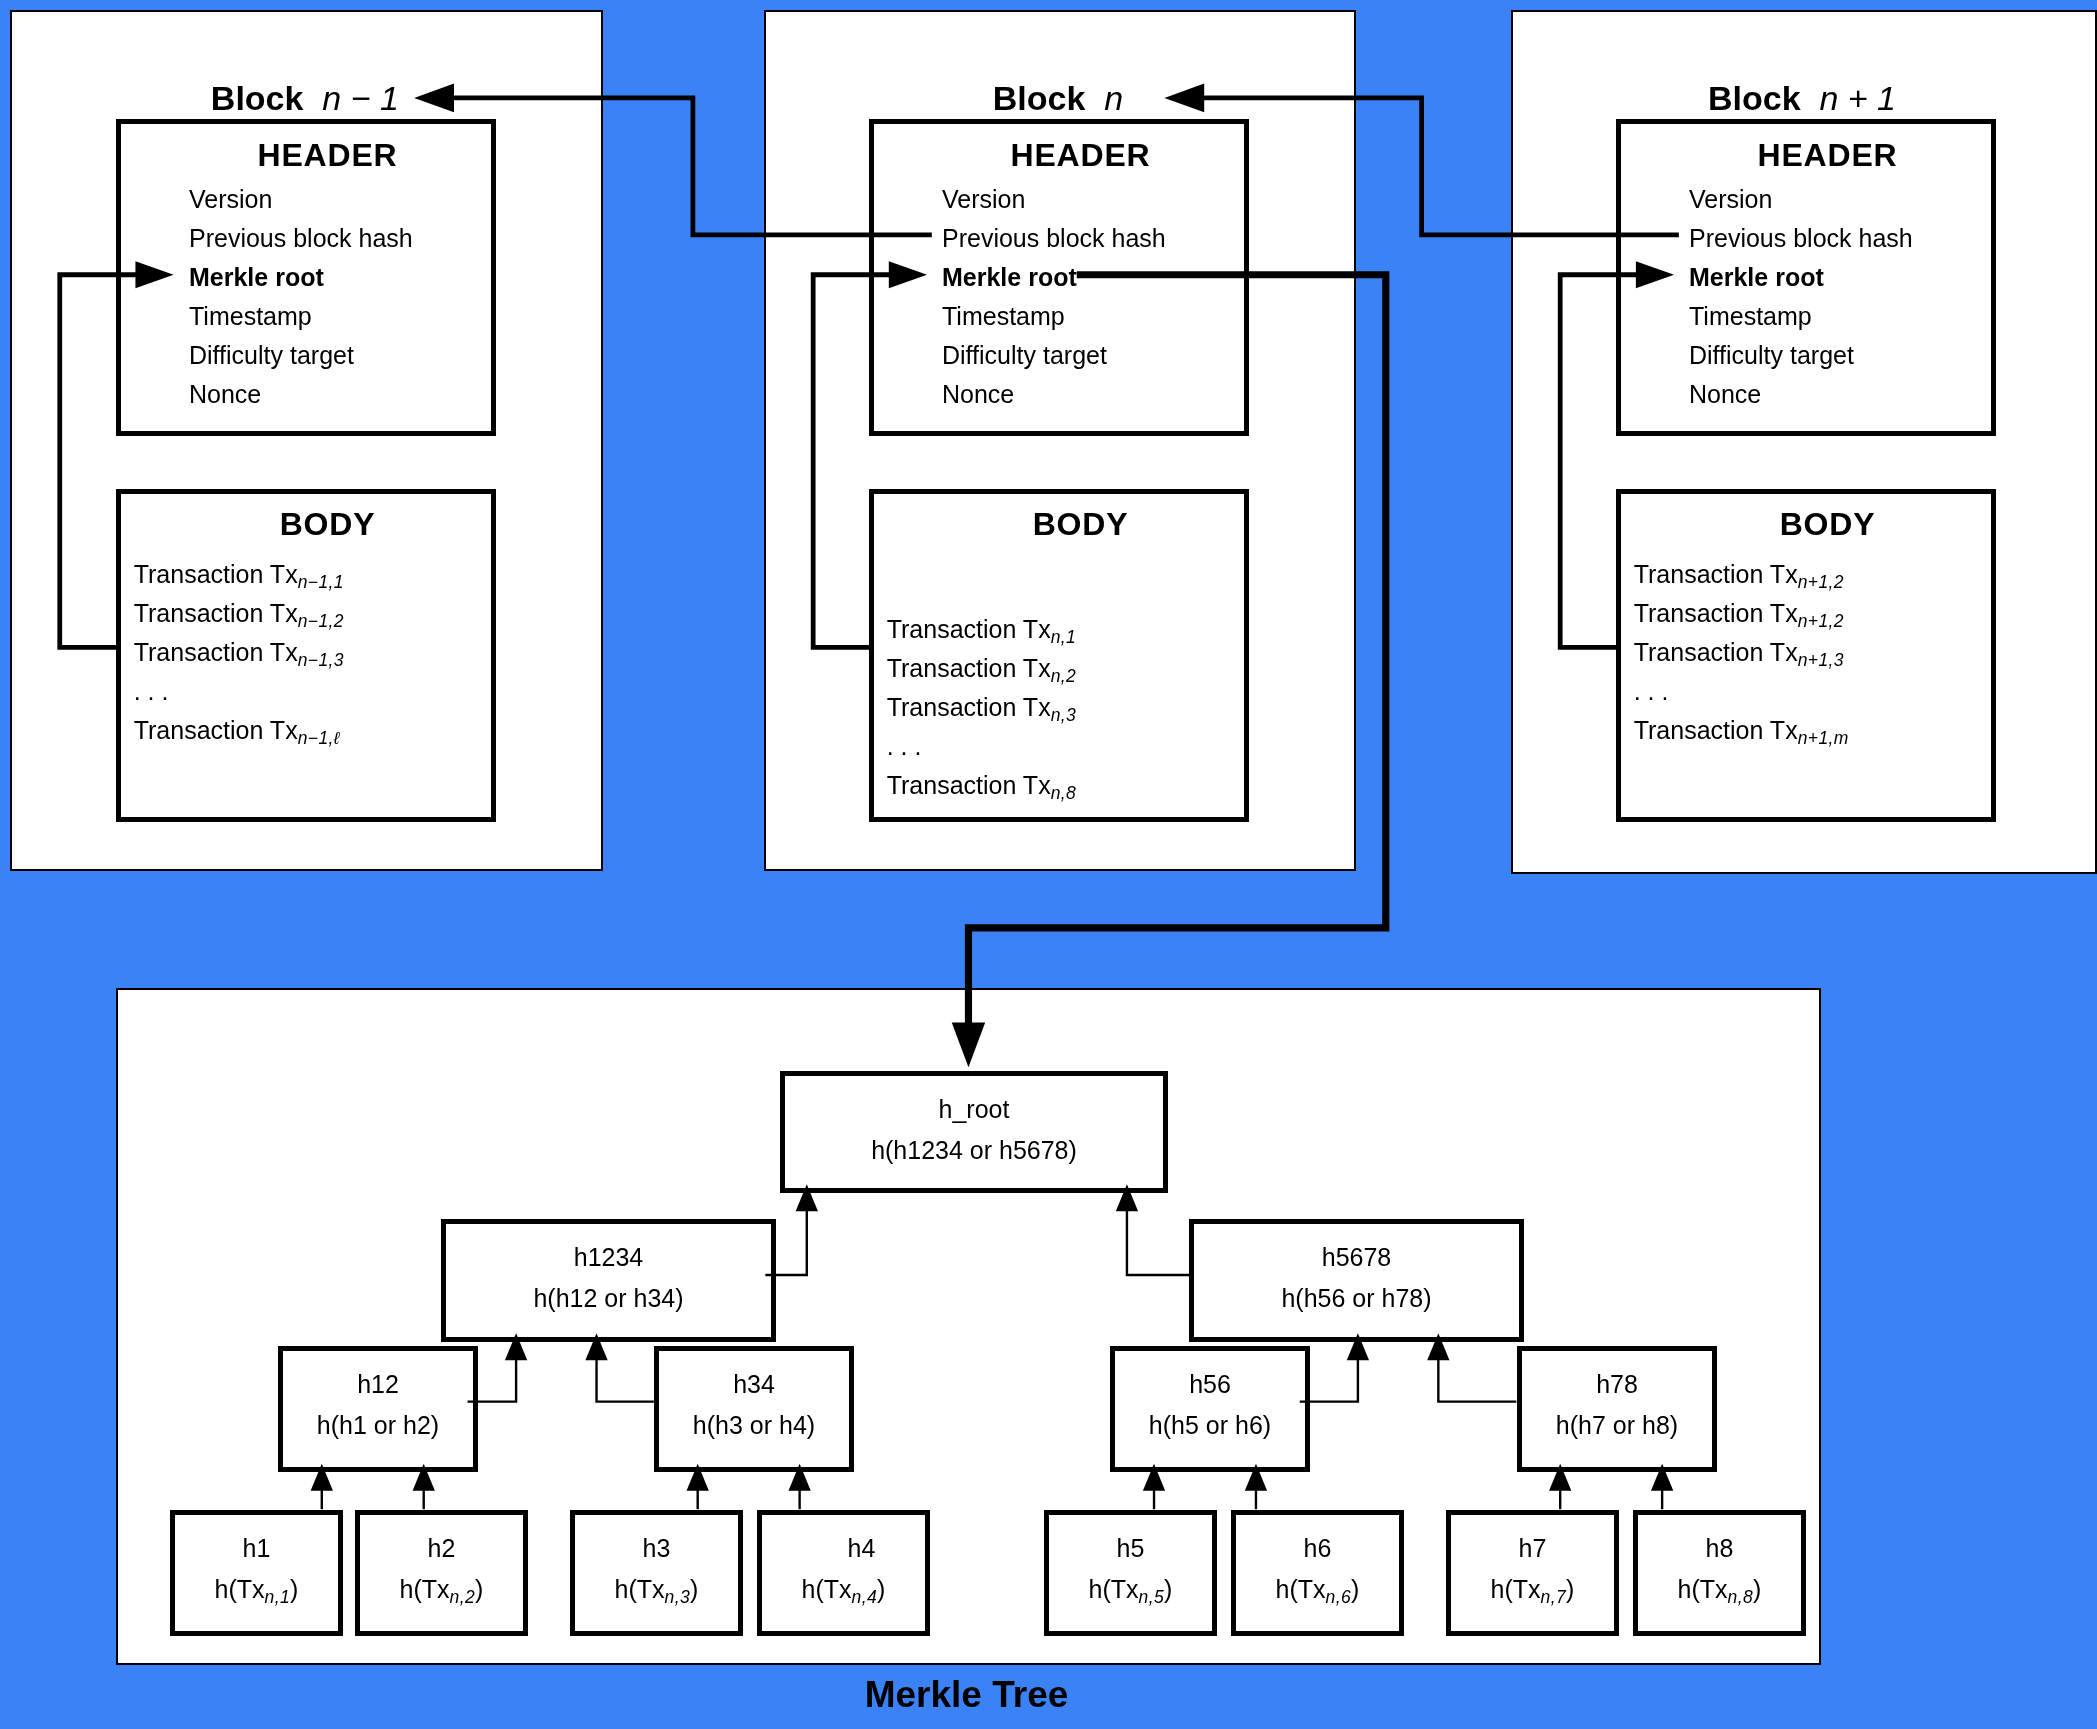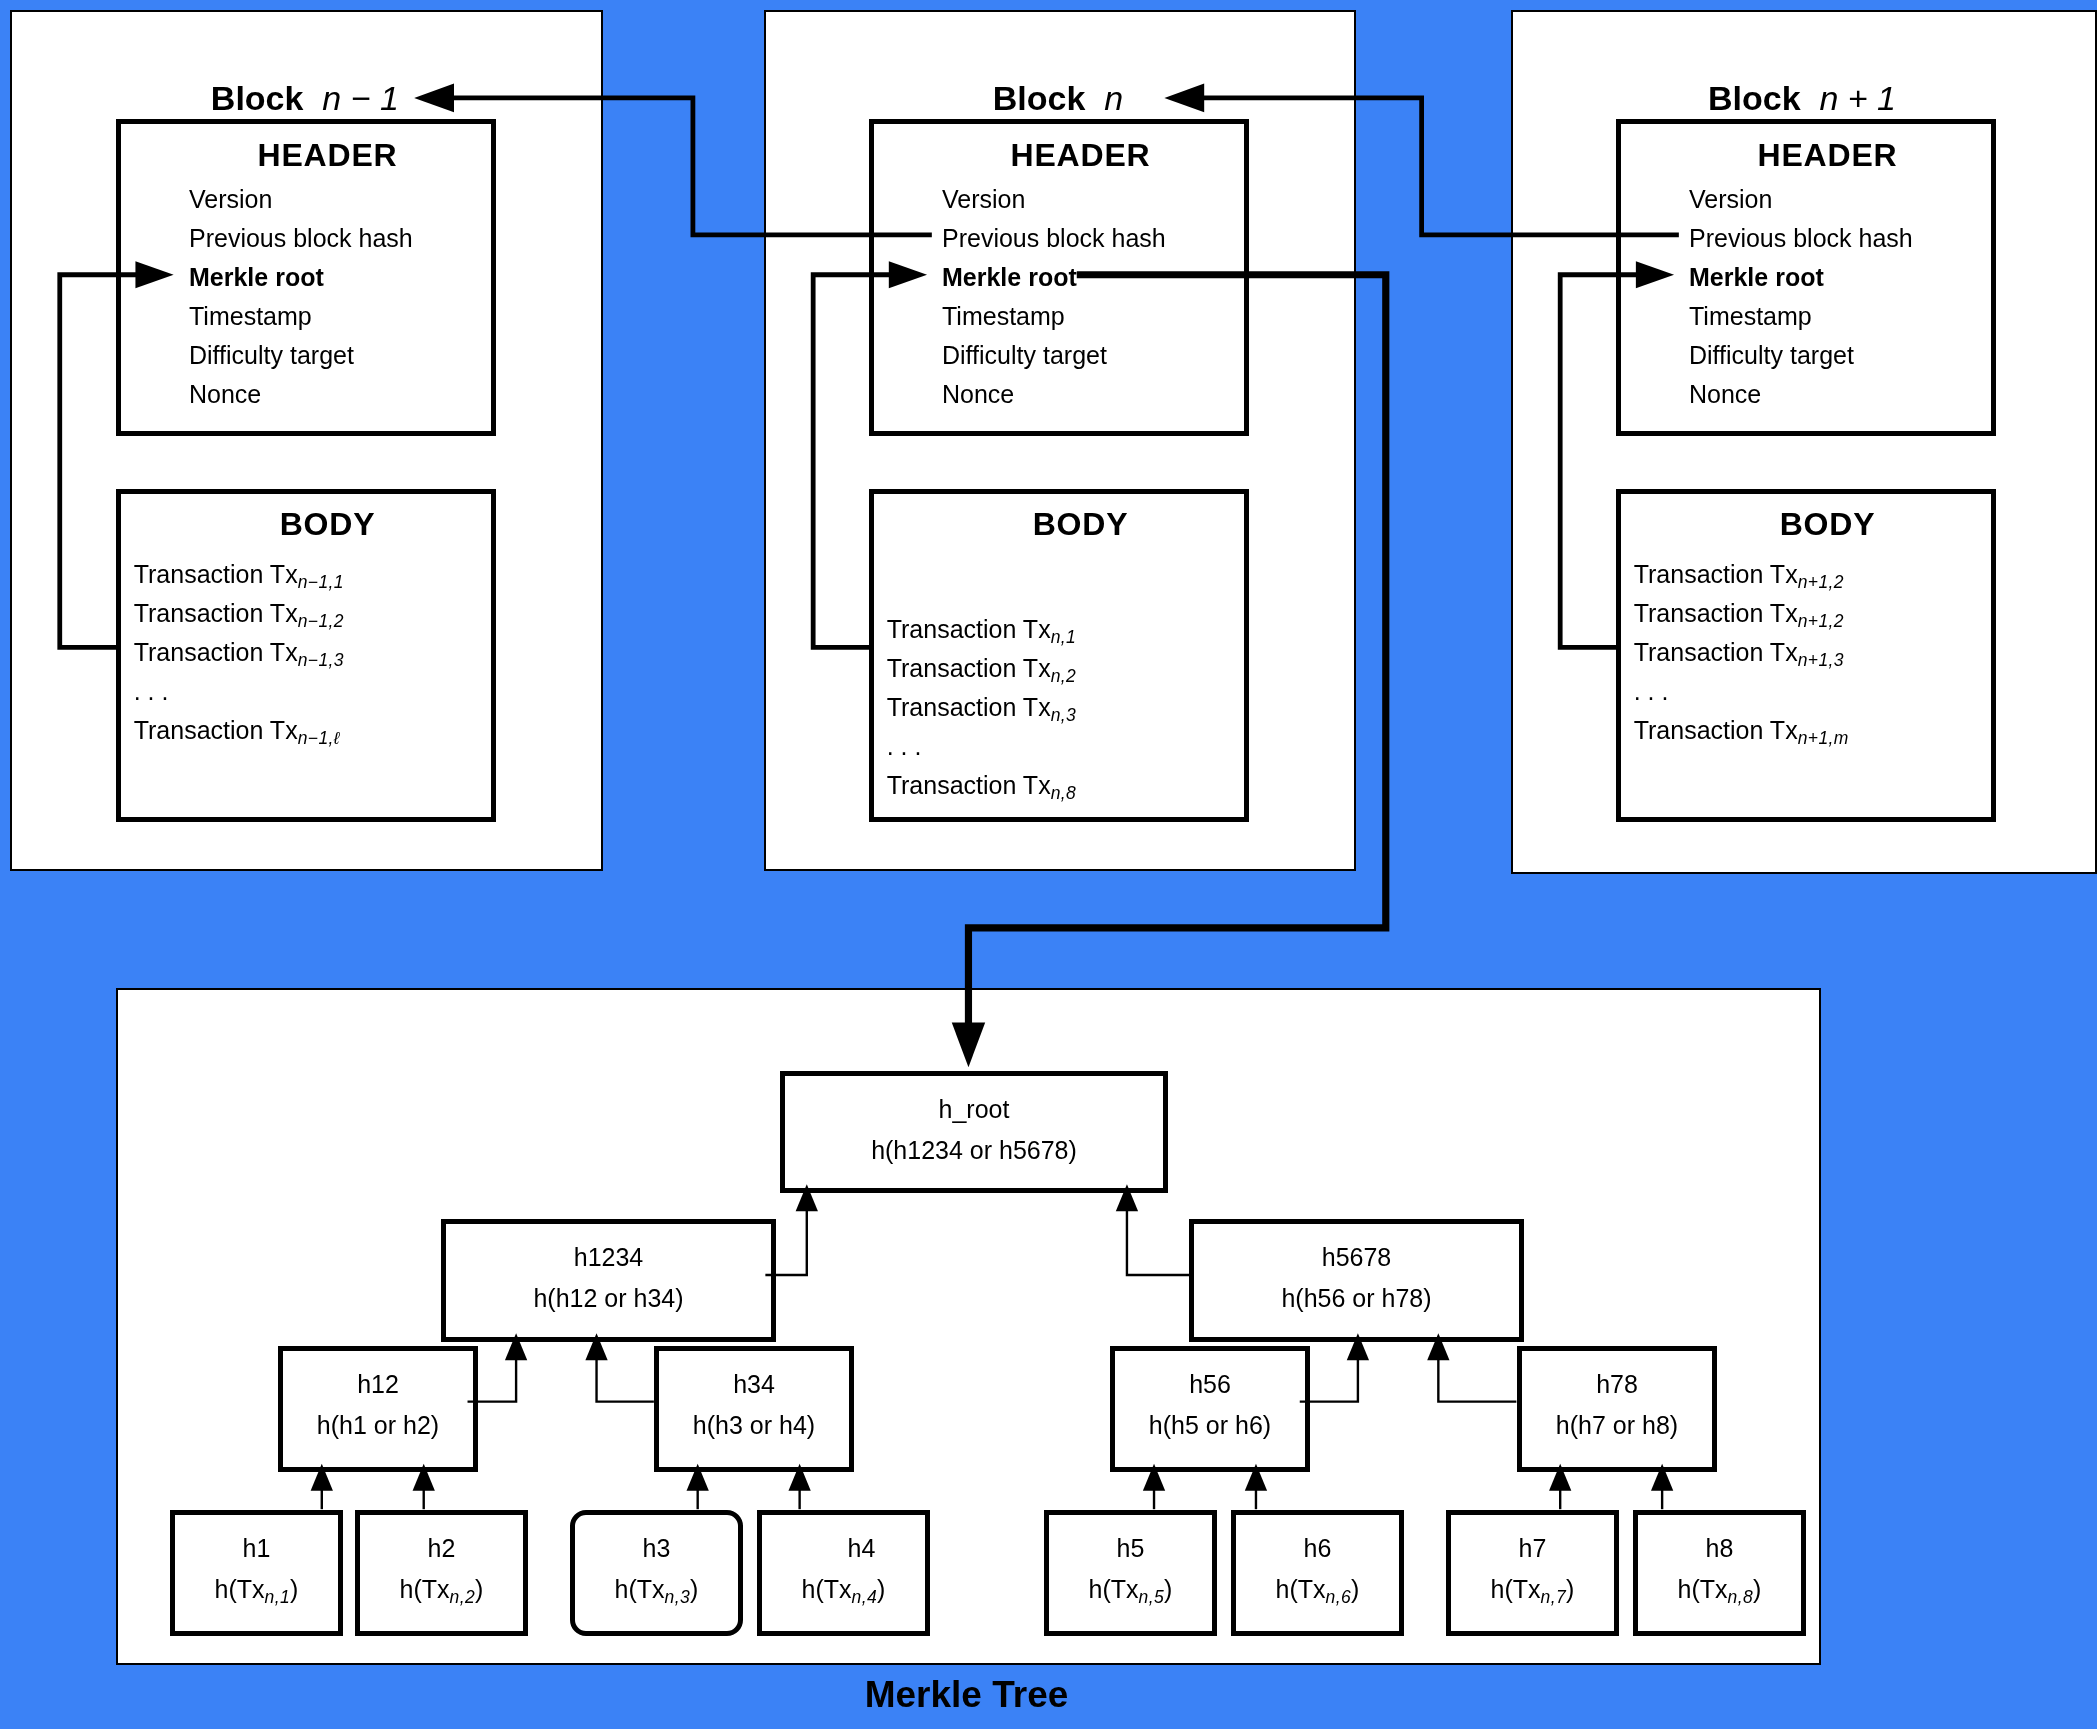--- a/index.html
+++ b/index.html
@@ -168,21 +168,21 @@
   </div>
 
   <div class="abs thickbox tree-node" style="left:170px;top:1510px;width:163px;height:116px;">
     <span class="tn-line" style="margin-top:12.7px;">h1</span>
     <span class="tn-line"><span>h(Tx</span><sub class="msub">n,1</sub><span>)</span></span>
   </div>
   <div class="abs thickbox tree-node" style="left:355px;top:1510px;width:163px;height:116px;">
     <span class="tn-line" style="margin-top:12.7px;">h2</span>
     <span class="tn-line"><span>h(Tx</span><sub class="msub">n,2</sub><span>)</span></span>
   </div>
-  <div class="abs thickbox tree-node" style="left:570px;top:1510px;width:163px;height:116px;border-radius:16px;">
+  <div class="abs thickbox tree-node" style="left:570px;top:1510px;width:163px;height:116px;">
     <span class="tn-line" style="margin-top:12.7px;">h3</span>
     <span class="tn-line"><span>h(Tx</span><sub class="msub">n,3</sub><span>)</span></span>
   </div>
   <div class="abs thickbox tree-node" style="left:757px;top:1510px;width:163px;height:116px;">
     <span class="tn-line" style="margin-top:12.7px;margin-left:36px;">h4</span>
     <span class="tn-line"><span>h(Tx</span><sub class="msub">n,4</sub><span>)</span></span>
   </div>
   <div class="abs thickbox tree-node" style="left:1044px;top:1510px;width:163px;height:116px;">
     <span class="tn-line" style="margin-top:12.7px;">h5</span>
     <span class="tn-line"><span>h(Tx</span><sub class="msub">n,5</sub><span>)</span></span>

